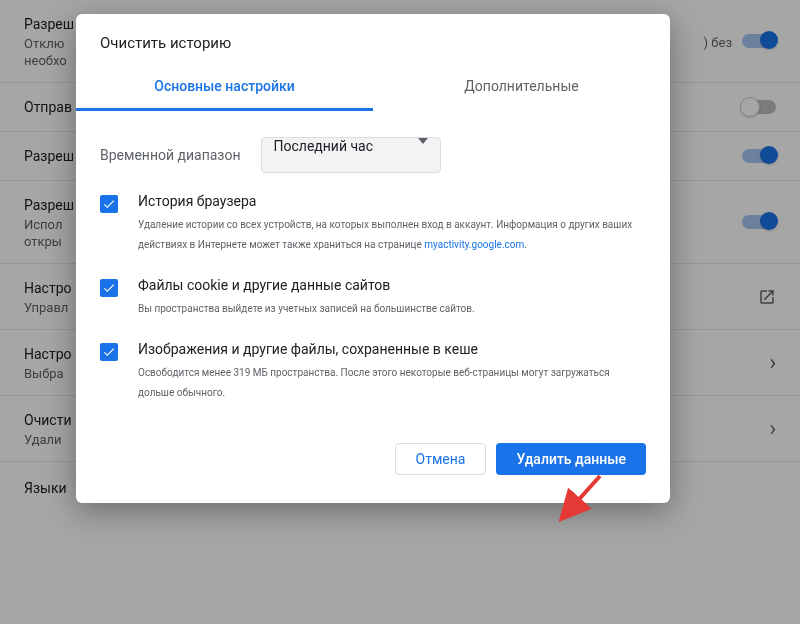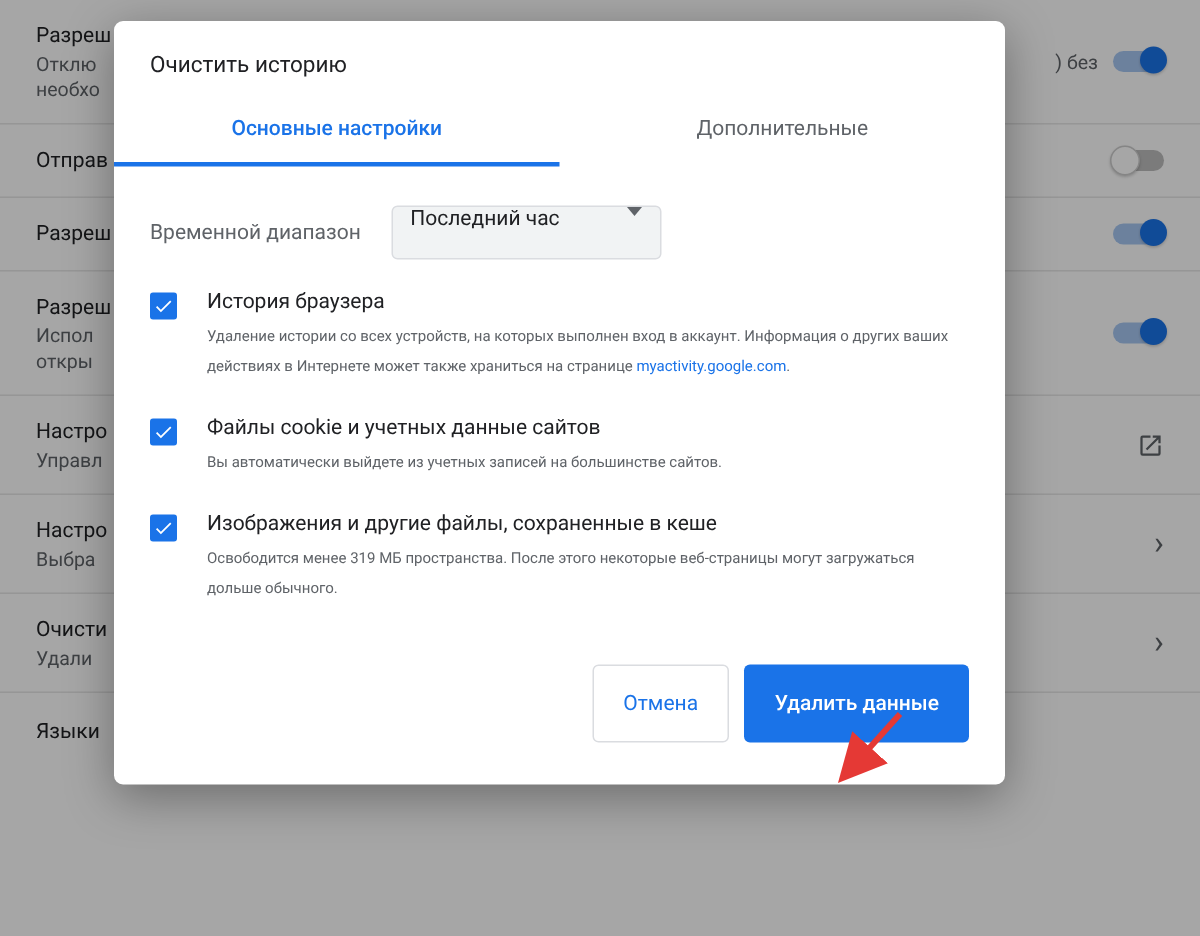--- a/index.html
+++ b/index.html
@@ -111,21 +111,21 @@
     .checkbox svg { width:14px; height:14px; fill:#fff;}
     .check-text { flex:1; }
     .check-title { font-size:14px; color:#202124; margin-bottom:6px;}
     .check-desc { font-size:10px; color:#5f6368; line-height:20px;}
     .check-desc a { color:#1a73e8; text-decoration:none;}
     .dialog-actions {
       display:flex; justify-content:flex-end;
       gap:10px; padding: 18px 24px 0 24px;
     }
     .btn {
-      height:52px; padding:0 20px;
+      height:32px; padding:0 20px;
       font-size:14px; border-radius:4px;
       display:flex; align-items:center;
       cursor:pointer;
     }
     .btn-outline {
       background:#fff; color:#1a73e8;
       border:1px solid #dadce0;
     }
     .btn-primary {
       background:#1a73e8; color:#fff;
@@ -241,22 +241,22 @@
       </div>
     </div>
 
     <div class="check-item">
       <div class="checkbox">
         <svg viewBox="0 0 24 24">
             <path d="M9 16.17L4.83 12l-1.42 1.41L9 19 21 7l-1.41-1.41z"></path>
           </svg>
       </div>
       <div class="check-text">
-        <div class="check-title">Файлы cookie и учетных данные сайтов</div>
-        <div class="check-desc">Вы автоматически выйдете из учетных записей на большинстве сайтов.</div>
+        <div class="check-title">Файлы cookie и другие данные сайтов</div>
+        <div class="check-desc">Вы пространства выйдете из учетных записей на большинстве сайтов.</div>
       </div>
     </div>
 
     <div class="check-item">
       <div class="checkbox">
         <svg viewBox="0 0 24 24">
             <path d="M9 16.17L4.83 12l-1.42 1.41L9 19 21 7l-1.41-1.41z"></path>
           </svg>
       </div>
       <div class="check-text">

